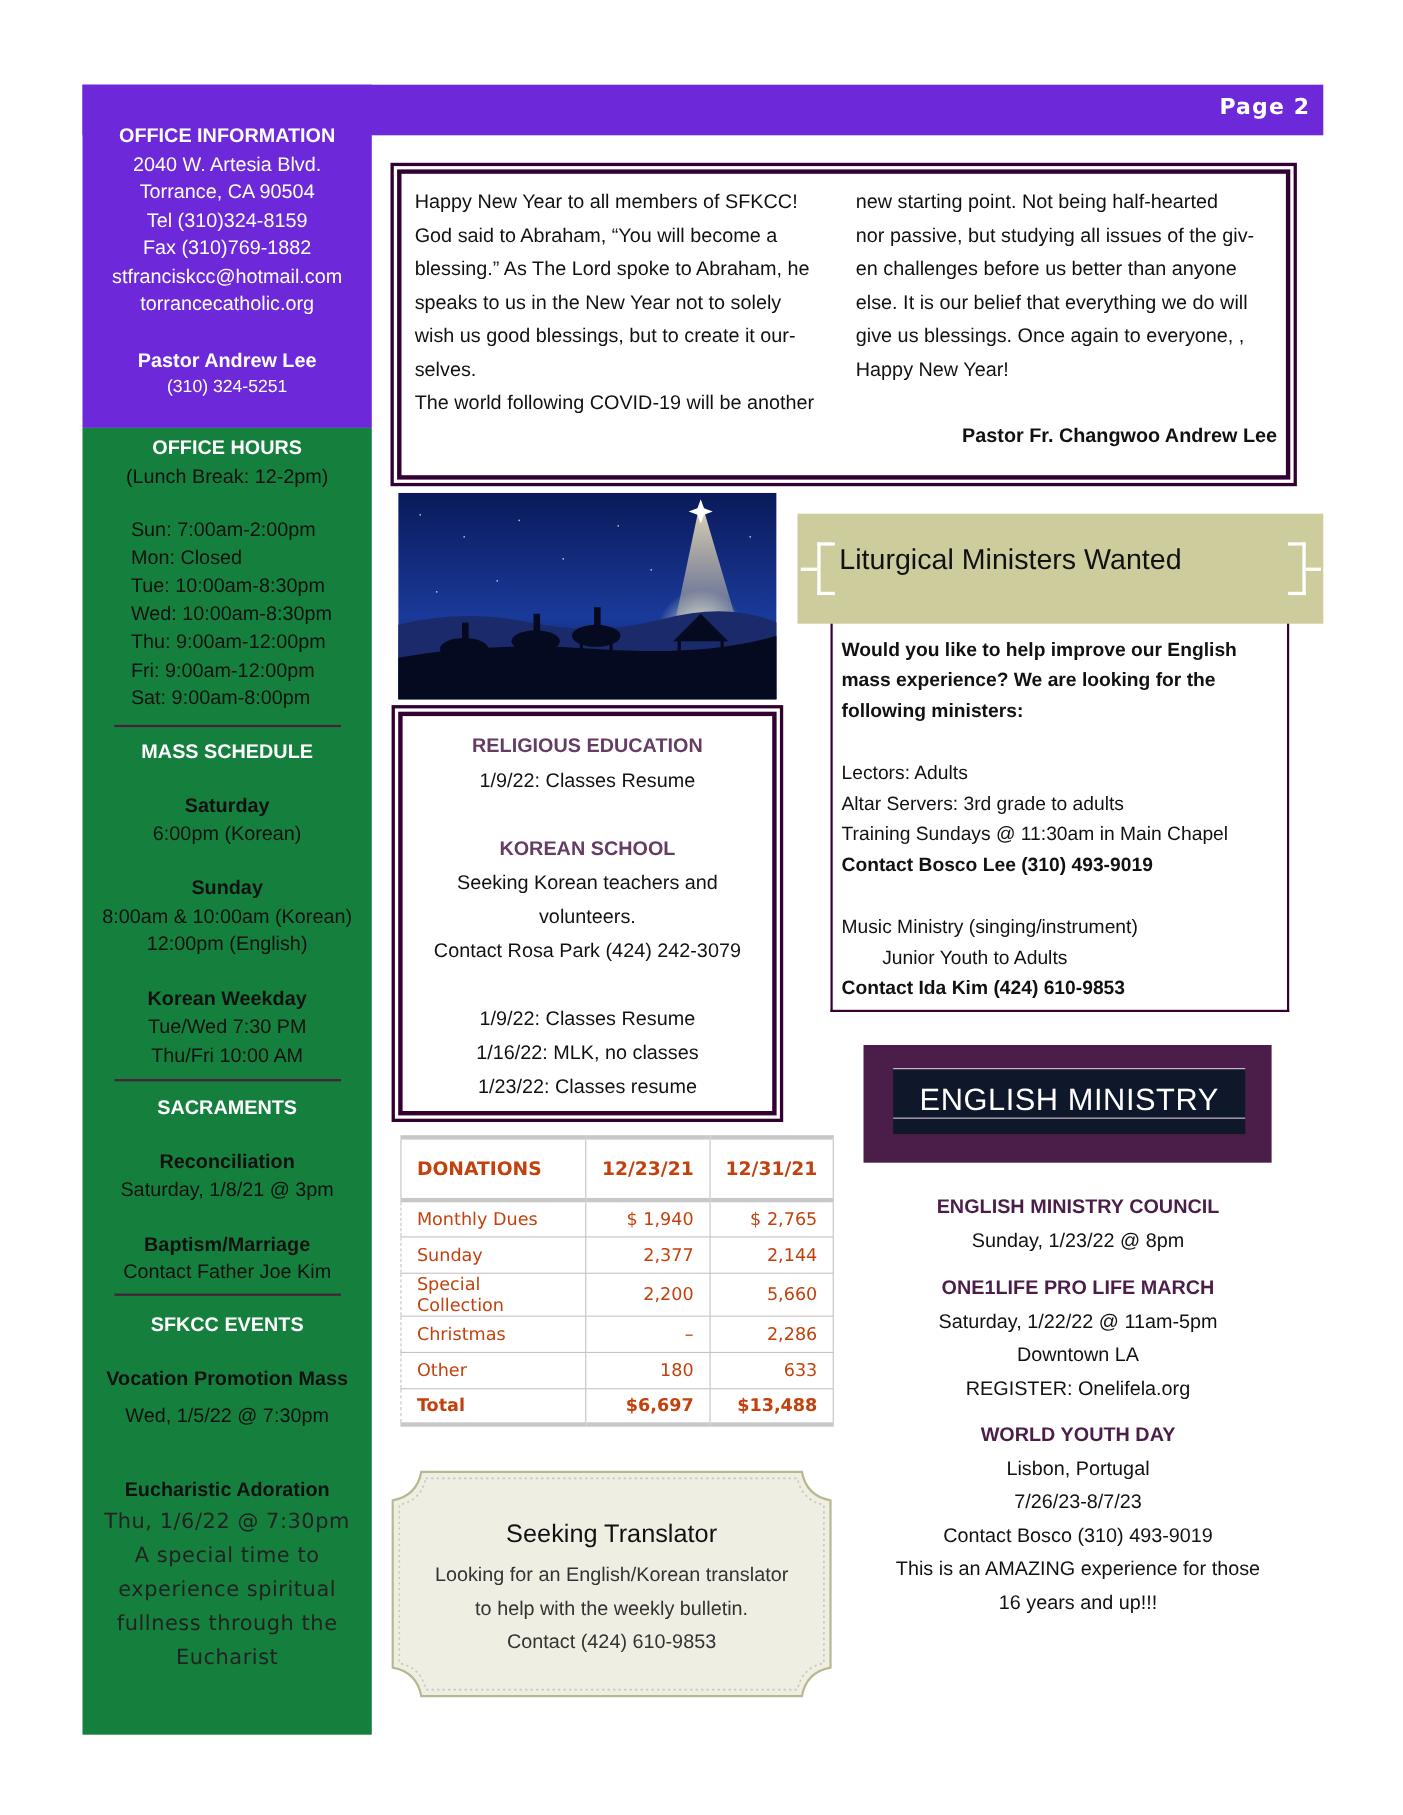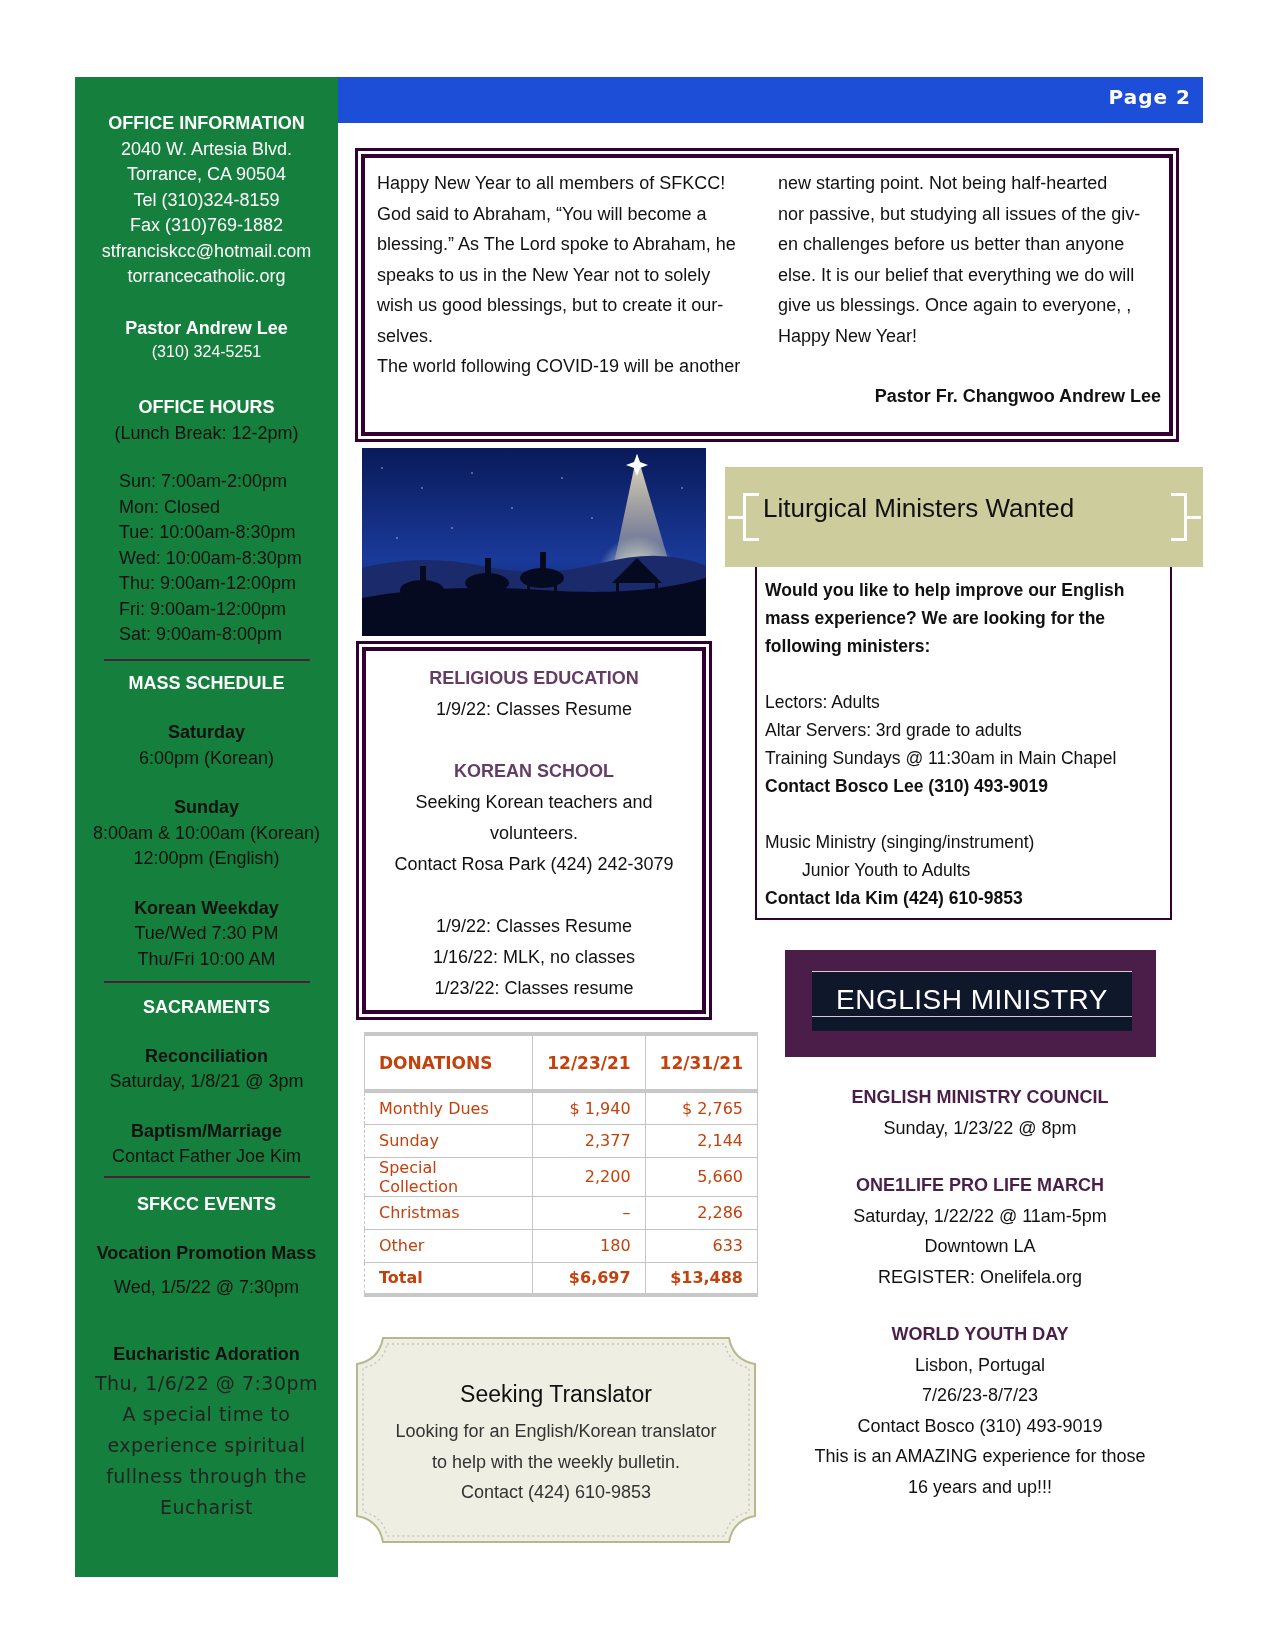--- a/index.html
+++ b/index.html
@@ -1,23 +1,23 @@
 <!DOCTYPE html>
 <html><head>
 <meta charset="utf-8">
 <style>
   * { box-sizing: border-box; margin: 0; padding: 0; }
   html, body { width: 1275px; height: 1650px; background: #ffffff; }
   body { position: relative; font-family: "Liberation Sans", "DejaVu Sans", sans-serif; color: #111; overflow: hidden; }
 
-  .top-bar { position: absolute; left: 75px; top: 77px; width: 1128px; height: 46px; background: #1d4ed8; }
+  .top-bar { position: absolute; left: 75px; top: 77px; width: 1128px; height: 46px; background: #6d28d9; }
   .page-num { position: absolute; right: 12px; top: 8px; color: #fff; font-weight: bold; font-size: 20px; letter-spacing: 1px; font-family: "DejaVu Sans", sans-serif; }
 
   
-  .side-top { position: absolute; left: 75px; top: 77px; width: 263px; height: 312px; background: #15803d; color: #fff; text-align: center; padding-top: 34px; font-size: 18px; line-height: 25.5px; }
+  .side-top { position: absolute; left: 75px; top: 77px; width: 263px; height: 312px; background: #6d28d9; color: #fff; text-align: center; padding-top: 34px; font-size: 18px; line-height: 25.5px; }
   .side-top .h { font-weight: bold; }
   .side-top .pastor { margin-top: 26px; font-weight: bold; }
   .side-top .pastor-tel { font-size: 16px; line-height: 22px; }
 
   .side-bottom { position: absolute; left: 75px; top: 389px; width: 263px; height: 1188px; background: #15803d; text-align: center; font-size: 18px; line-height: 25.5px; color: #111; }
   .side-h { color: #ffffff; font-weight: bold; font-size: 18px; }
   .side-rule { width: 206px; height: 2px; background: #4a1f3a; margin: 0 auto; }
   .hours-list { text-align: left; padding-left: 44px; }
   .bold { font-weight: bold; }
   .gulim { font-family: "DejaVu Sans", sans-serif; font-size: 19px; line-height: 31px; color: #222; letter-spacing: 0.5px; }
@@ -62,21 +62,21 @@
   .litur-box { position: absolute; left: 755px; top: 567px; width: 417px; height: 353px; border: 2px solid #320032; border-top: none; padding: 9px 0 0 8px; font-size: 17.5px; line-height: 28px; }
   .indent { padding-left: 37px; }
 
   
   .em-header { position: absolute; left: 785px; top: 950px; width: 371px; height: 107px; background: #4a1e48; }
   .em-inner { position: absolute; left: 27px; top: 22px; width: 320px; height: 59px; background: #0f172a; }
   .em-line-top { position: absolute; left: 27px; top: 21px; width: 320px; height: 1px; background: #d8c8d8; }
   .em-line-bot { position: absolute; left: 27px; top: 66px; width: 320px; height: 1px; background: #d8c8d8; }
   .em-title { position: absolute; left: 0; top: 12px; width: 100%; text-align: center; color: #fff; font-size: 28px; letter-spacing: 0.5px; }
   .em-body { position: absolute; left: 785px; top: 1082px; width: 390px; text-align: center; font-size: 18px; line-height: 30.5px; }
-  .em-body .purple-h { color: #4a1e48; margin-top: 27px; }
+  .em-body .purple-h { color: #4a1e48; margin-top: 12px; }
   .em-body .purple-h.first { margin-top: 0; }
 </style>
 </head>
 <body>
 
 <div class="top-bar">
   <span class="page-num">Page 2</span>
 </div>
 
 <div class="side-top">

